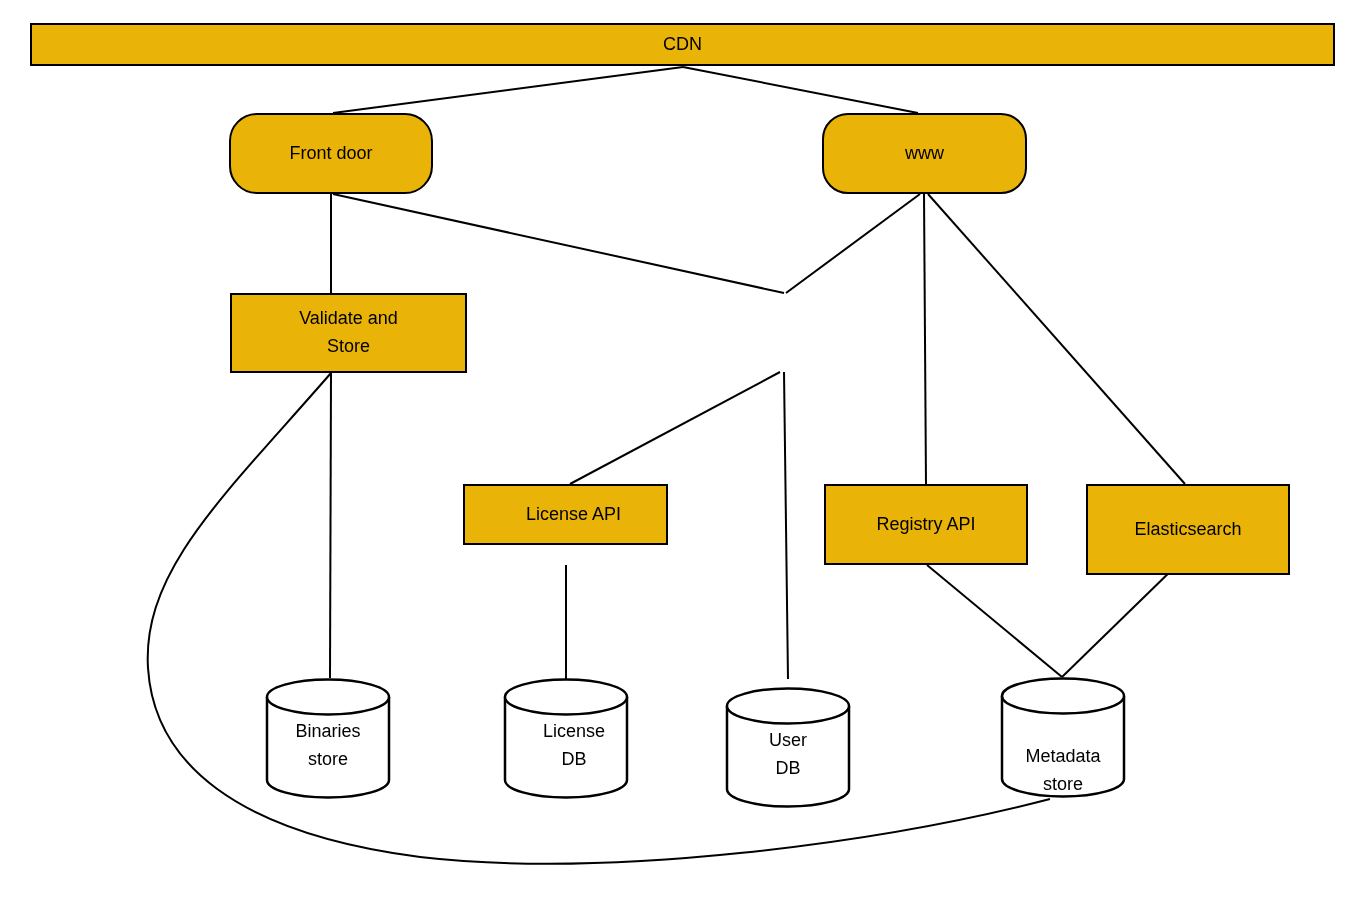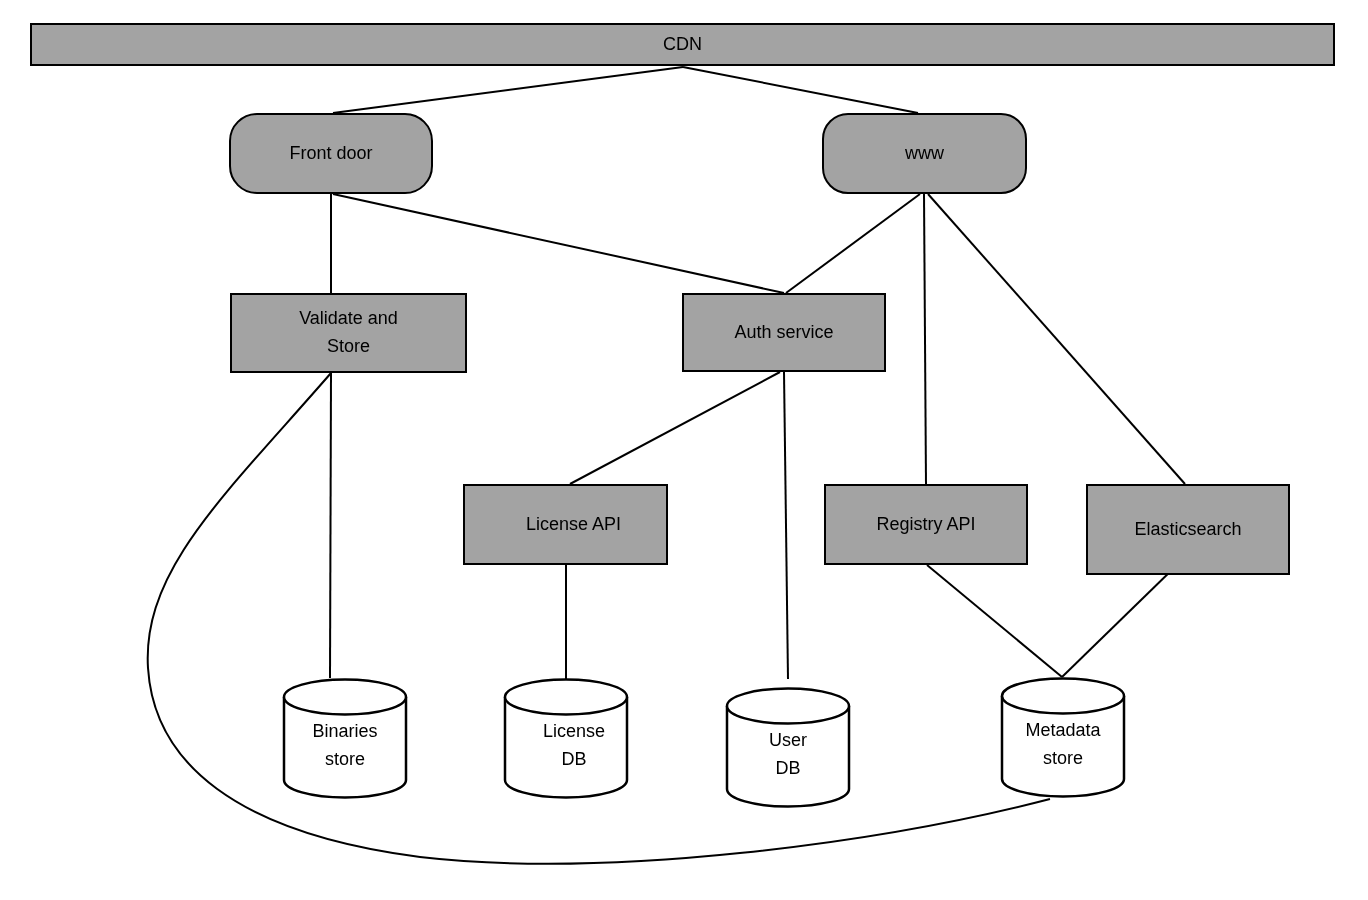--- a/index.html
+++ b/index.html
@@ -24,21 +24,21 @@
   }
   .node {
     position: absolute;
     box-sizing: border-box;
     display: flex;
     align-items: center;
     justify-content: center;
     text-align: center;
   }
   .box {
-    background: #a3a3a3;
+    background: #eab308;
     border: 2.5px solid #000000;
   }
   .label {
     font-size: 18px;
     line-height: 1.55;
     white-space: pre-line;
   }
   .cyl .cyl-shape {
     position: absolute;
     left: 0; top: 0;
@@ -81,37 +81,34 @@
 
   <div class="node box" style="left:822px; top:113px; width:205px; height:81px;border-radius:26px;">
     <span class="label">www</span>
   </div>
 
   <div class="node box" style="left:230px; top:293px; width:237px; height:80px;">
     <span class="label">Validate and
 Store</span>
   </div>
 
-  <div class="node box" style="left:682px; top:293px; width:204px; height:79px;">
-    <span class="label">Auth service</span>
-  </div>
 
-  <div class="node box" style="left:463px; top:484px; width:205px; height:81px;padding-left:16px;">
+  <div class="node box" style="left:463px; top:484px; width:205px; height:61px;padding-left:16px;">
     <span class="label">License API</span>
   </div>
 
   <div class="node box" style="left:824px; top:484px; width:204px; height:81px;justify-content:center;">
     <span class="label">Registry API</span>
   </div>
 
   <div class="node box" style="left:1086px; top:484px; width:204px; height:91px;">
     <span class="label">Elasticsearch</span>
   </div>
 
-  <div class="node cyl" style="left:265px; top:678px; width:126px; height:122px;margin-left:17px;">
+  <div class="node cyl" style="left:265px; top:678px; width:126px; height:122px;">
     <svg class="cyl-shape" viewBox="0 0 126 122" xmlns="http://www.w3.org/2000/svg">
       <path d="M 2 19 L 2 102 A 61 17.5 0 0 0 124 102 L 124 19" fill="#ffffff" stroke="#000000" stroke-width="2.5"></path>
       <ellipse cx="63" cy="19" rx="61" ry="17.5" fill="#ffffff" stroke="#000000" stroke-width="2.5"></ellipse>
     </svg>
     <span class="label">Binaries
 store</span>
   </div>
 
   <div class="node cyl" style="left:503px; top:678px; width:126px; height:122px;padding-left:16px;">
     <svg class="cyl-shape" viewBox="0 0 126 122" xmlns="http://www.w3.org/2000/svg">
@@ -124,21 +121,21 @@
 
   <div class="node cyl" style="left:725px; top:687px; width:126px; height:122px;">
     <svg class="cyl-shape" viewBox="0 0 126 122" xmlns="http://www.w3.org/2000/svg">
       <path d="M 2 19 L 2 102 A 61 17.5 0 0 0 124 102 L 124 19" fill="#ffffff" stroke="#000000" stroke-width="2.5"></path>
       <ellipse cx="63" cy="19" rx="61" ry="17.5" fill="#ffffff" stroke="#000000" stroke-width="2.5"></ellipse>
     </svg>
     <span class="label">User
 DB</span>
   </div>
 
-  <div class="node cyl" style="left:1000px; top:677px; width:126px; height:122px;">
+  <div class="node cyl" style="left:1000px; top:677px; width:126px; height:122px;align-items:flex-end;">
     <svg class="cyl-shape" viewBox="0 0 126 122" xmlns="http://www.w3.org/2000/svg">
       <path d="M 2 19 L 2 102 A 61 17.5 0 0 0 124 102 L 124 19" fill="#ffffff" stroke="#000000" stroke-width="2.5"></path>
       <ellipse cx="63" cy="19" rx="61" ry="17.5" fill="#ffffff" stroke="#000000" stroke-width="2.5"></ellipse>
     </svg>
     <span class="label">Metadata
 store</span>
   </div>
 
 </div>
 

